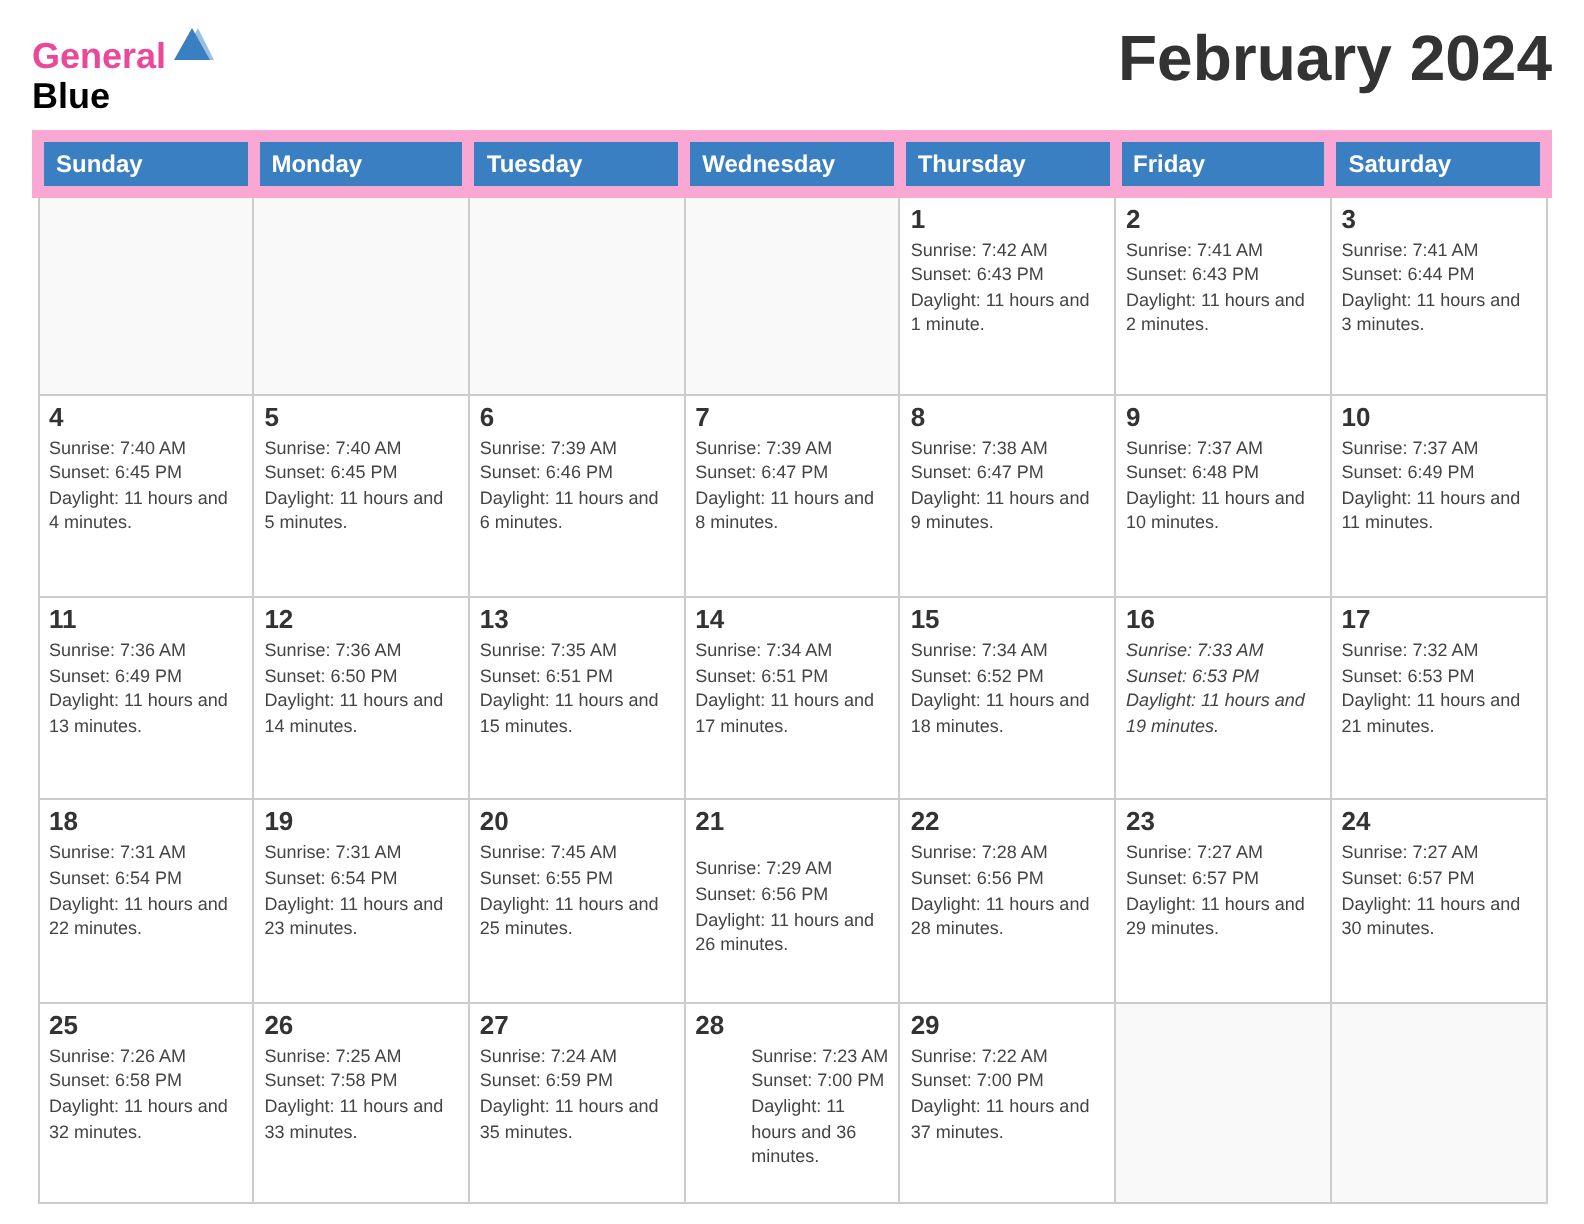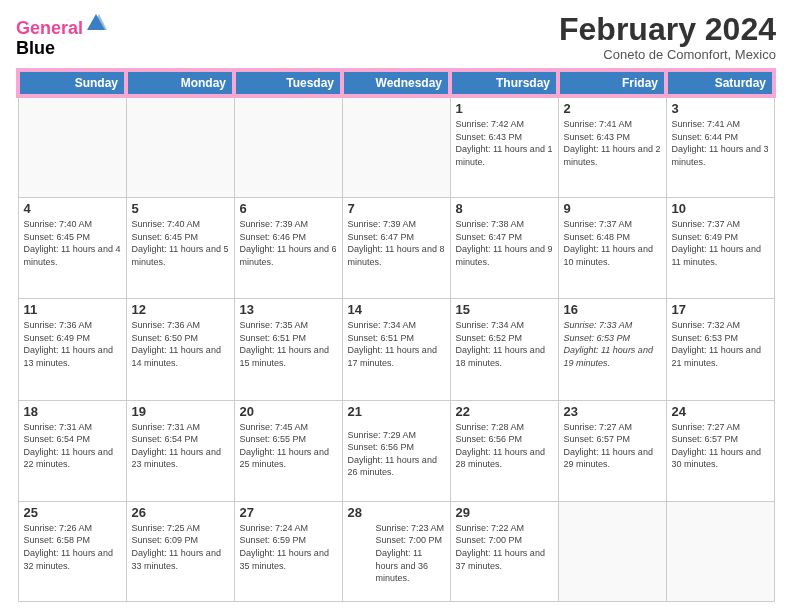--- a/index.html
+++ b/index.html
@@ -54,25 +54,25 @@
     }
     .calendar {
       flex: 1;
       border-collapse: collapse;
       width: 100%;
       table-layout: fixed;
     }
     .calendar th {
       background-color: #3a7fc1;
       color: #fff;
-      text-align: right;
+      text-align: left;
       padding: 4px 6px;
       font-size: 12px;
       font-weight: bold;
-      border: 4px solid #f9a8d4;
+      border: 6px solid #f9a8d4;
     }
     .calendar td {
       border: 1px solid #ccc;
       vertical-align: top;
       padding: 3px 5px;
       font-size: 9.5px;
       color: #333;
       background: #fff;
       height: 88px;
     }
@@ -108,21 +108,20 @@
               <polygon points="14,2 22,18 6,18" fill="#3a7fc1" opacity="0.5"></polygon>
             </svg>
         </div>
         <div class="logo-text">
           <span class="logo-blue">Blue</span>
         </div>
       </div>
     </div>
     <div class="title-block">
       <div class="calendar-title">February 2024</div>
-      <div class="calendar-subtitle">Coneto de Comonfort, Mexico</div>
     </div>
   </div>
 
   <table class="calendar">
     <thead>
       <tr>
       <th>Sunday</th>
           <th>Monday</th>
           <th>Tuesday</th>
           <th>Wednesday</th>
@@ -291,21 +290,21 @@
         <tr>
           <td>
             <span class="day-number">25</span>
             <div class="day-info" style="white-space: pre-line;">Sunrise: 7:26 AM
 Sunset: 6:58 PM
 Daylight: 11 hours and 32 minutes.</div>
           </td>
           <td>
             <span class="day-number">26</span>
             <div class="day-info" style="white-space: pre-line;">Sunrise: 7:25 AM
-Sunset: 6:09 PM
+Sunset: 7:58 PM
 Daylight: 11 hours and 33 minutes.</div>
           </td>
           <td>
             <span class="day-number">27</span>
             <div class="day-info" style="white-space: pre-line;">Sunrise: 7:24 AM
 Sunset: 6:59 PM
 Daylight: 11 hours and 35 minutes.</div>
           </td>
           <td>
             <span class="day-number">28</span>

